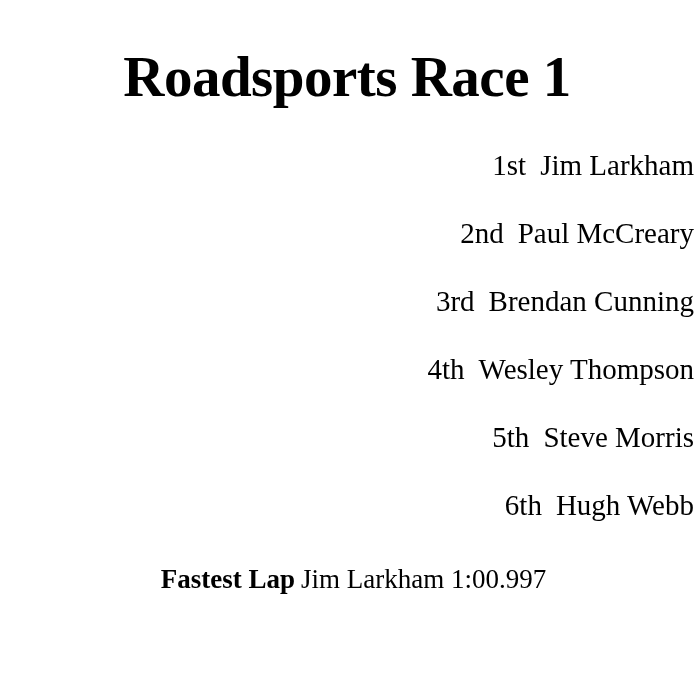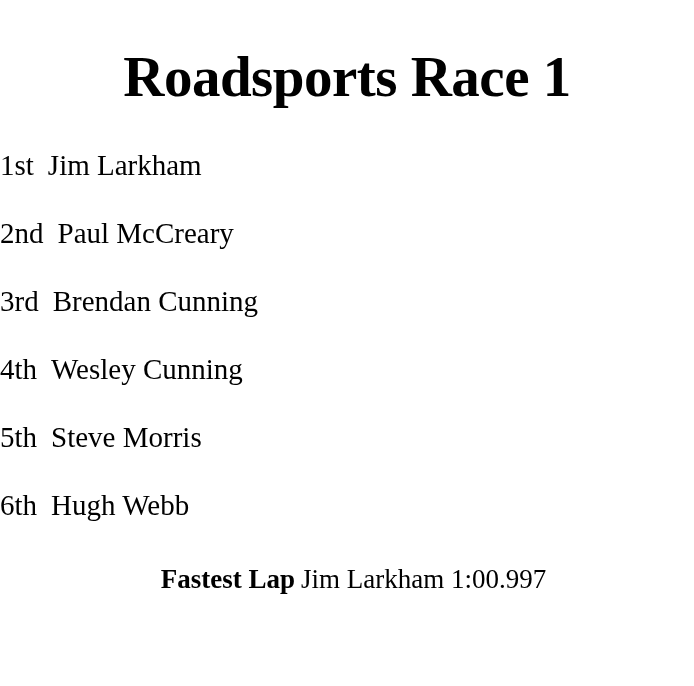--- a/index.html
+++ b/index.html
@@ -28,21 +28,21 @@
     line-height: 1;
     letter-spacing: -0.5px;
     margin-top: 48px;
     text-align: center;
     white-space: nowrap;
   }
   .results {
     margin-top: 46px;
     display: flex;
     flex-direction: column;
-    align-items: flex-start;
+    align-items: flex-end;
     width: 100%;
   }
   .result-row {
     font-size: 29px;
     line-height: 1;
     margin-bottom: 39px;
     text-align: center;
     white-space: nowrap;
   }
   .result-row .pos {
@@ -78,21 +78,21 @@
     <div class="result-row">
       <span class="pos">1st</span><span class="name">Jim Larkham</span>
     </div>
     <div class="result-row">
       <span class="pos">2nd</span><span class="name">Paul McCreary</span>
     </div>
     <div class="result-row">
       <span class="pos">3rd</span><span class="name">Brendan Cunning</span>
     </div>
     <div class="result-row">
-      <span class="pos">4th</span><span class="name">Wesley Cunning</span>
+      <span class="pos">4th</span><span class="name">Wesley Thompson</span>
     </div>
     <div class="result-row">
       <span class="pos">5th</span><span class="name">Steve Morris</span>
     </div>
     <div class="result-row">
       <span class="pos">6th</span><span class="name">Hugh Webb</span>
     </div>
   </div>
 
   <div class="footer">

